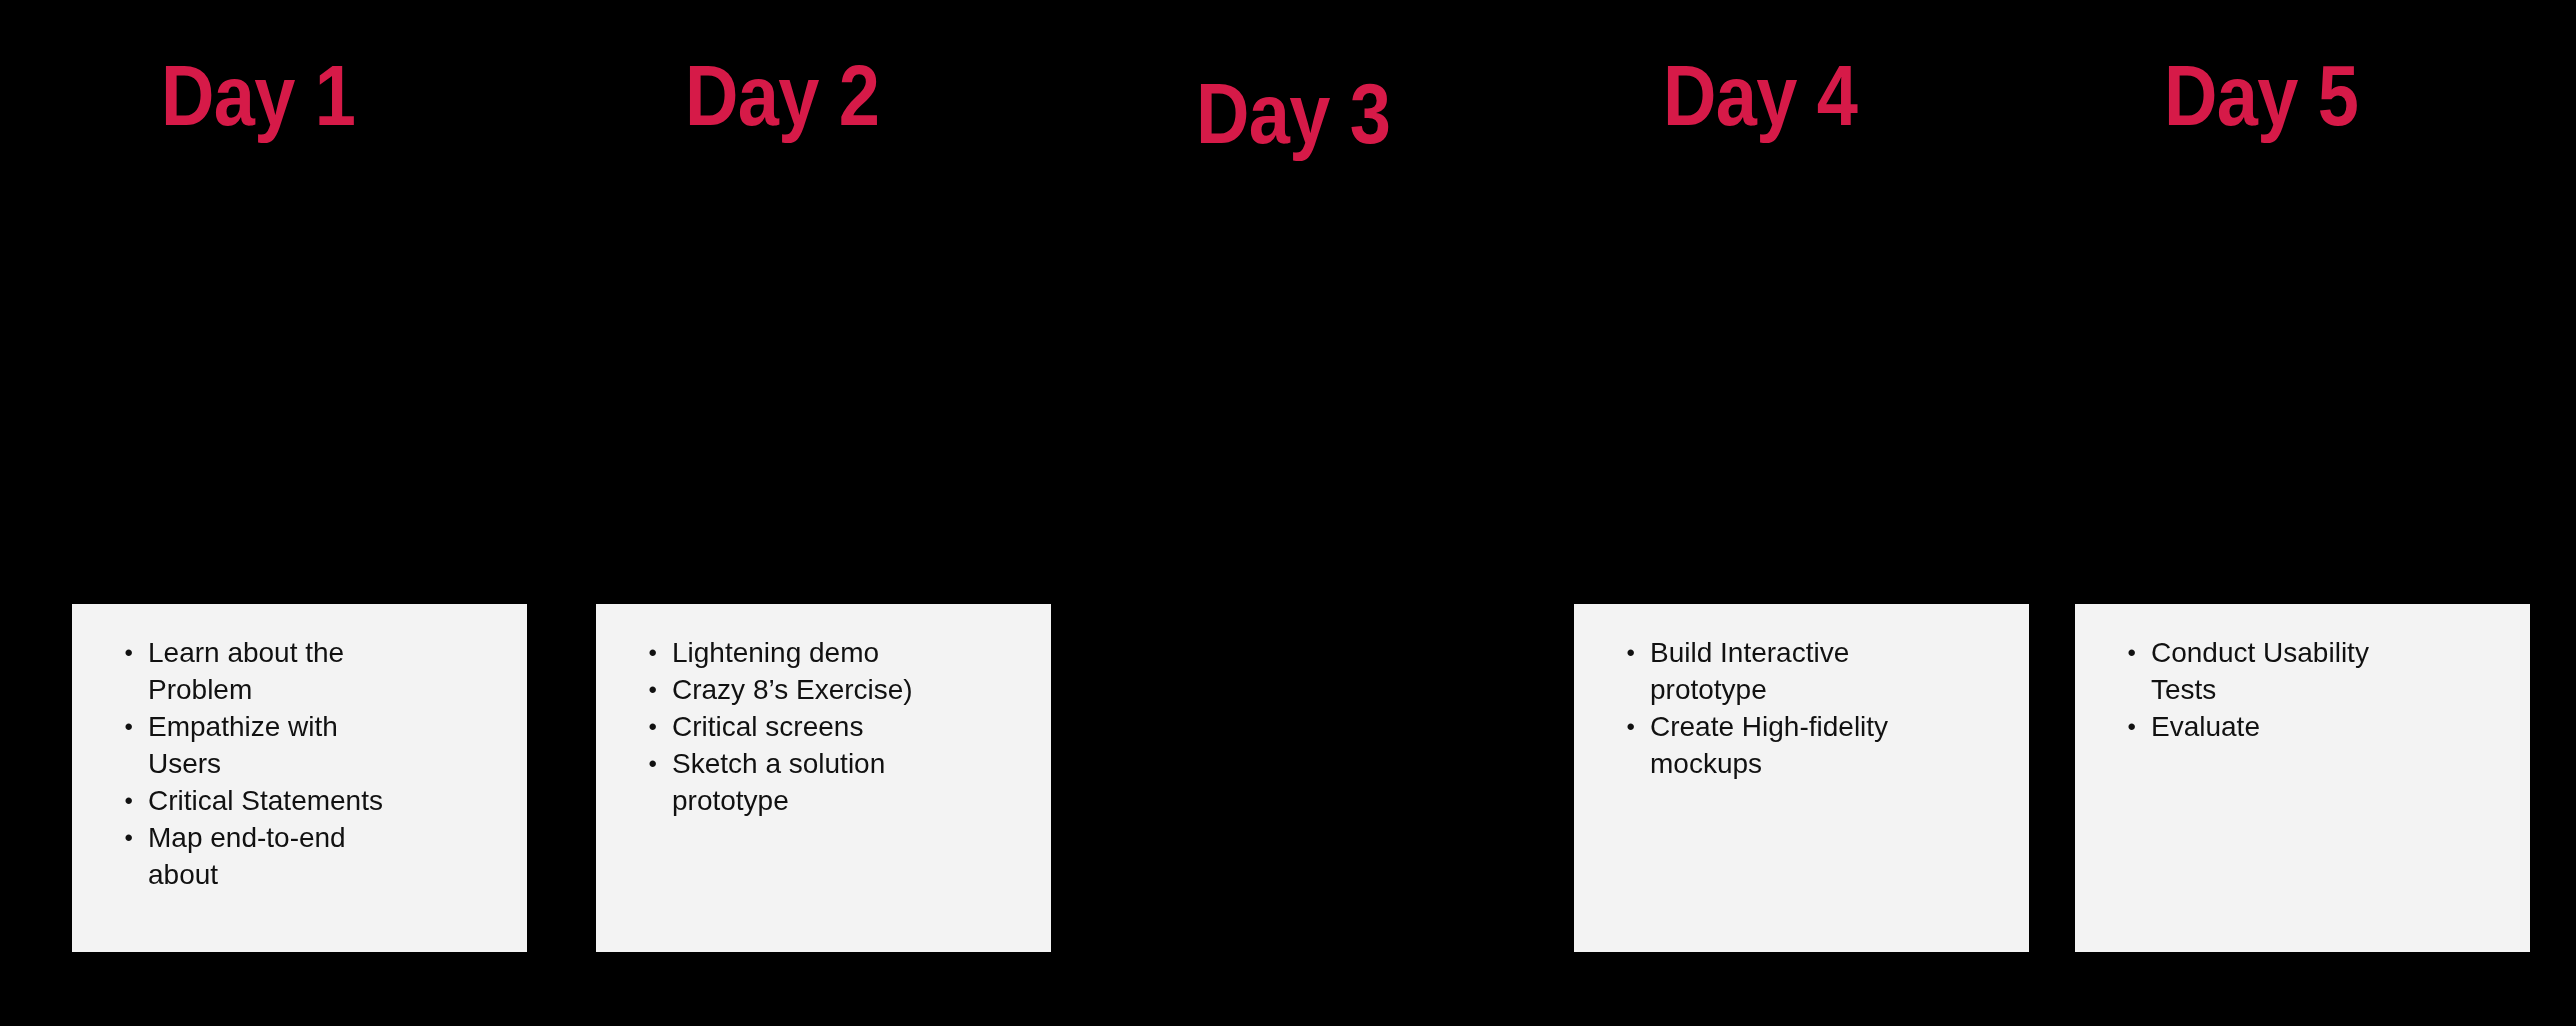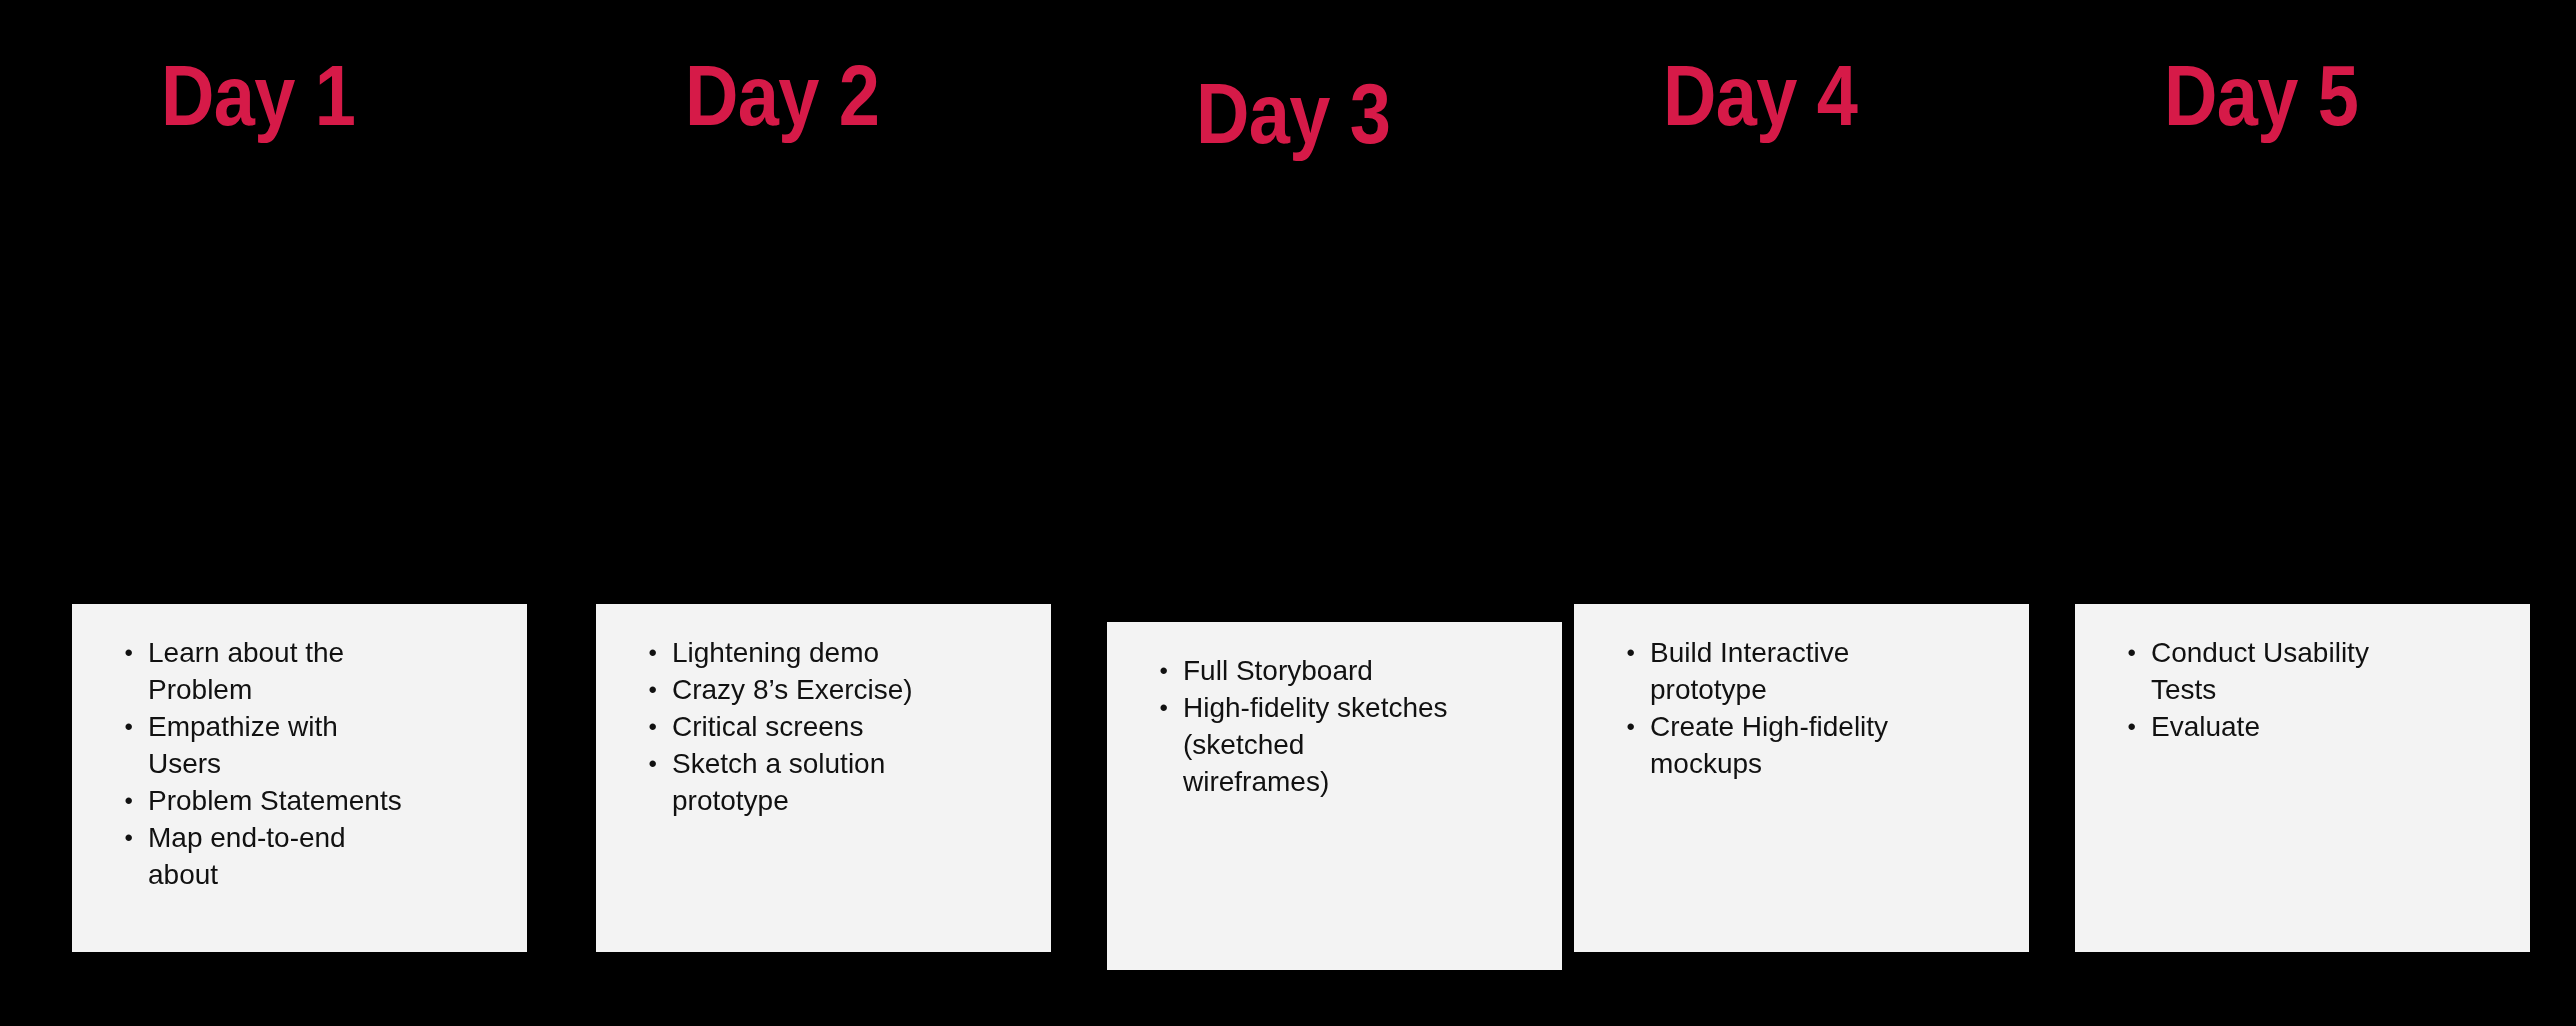--- a/index.html
+++ b/index.html
@@ -80,46 +80,40 @@
 <body>
 
 <div class="stage">
 
   <section class="day-col">
     <h2 class="day-heading">Day 1</h2>
     <div class="day-card">
       <ul class="task-list">
           <li>Learn about the Problem</li>
           <li>Empathize with Users</li>
-          <li>Problem Statements</li>
+          <li>Critical Statements</li>
           <li>Map end-to-end about</li>
         </ul>
     </div>
   </section>
 
   <section class="day-col">
     <h2 class="day-heading">Day 2</h2>
     <div class="day-card">
       <ul class="task-list">
           <li>Lightening demo</li>
           <li>Crazy 8’s Exercise)</li>
           <li>Critical screens</li>
           <li>Sketch a solution prototype</li>
         </ul>
     </div>
   </section>
 
   <section class="day-col">
     <h2 class="day-heading">Day 3</h2>
-    <div class="day-card">
-      <ul class="task-list">
-          <li>Full Storyboard</li>
-          <li>High-fidelity sketches (sketched wireframes)</li>
-        </ul>
-    </div>
   </section>
 
   <section class="day-col">
     <h2 class="day-heading">Day 4</h2>
     <div class="day-card">
       <ul class="task-list">
           <li>Build Interactive prototype</li>
           <li>Create High-fidelity mockups</li>
         </ul>
     </div>

